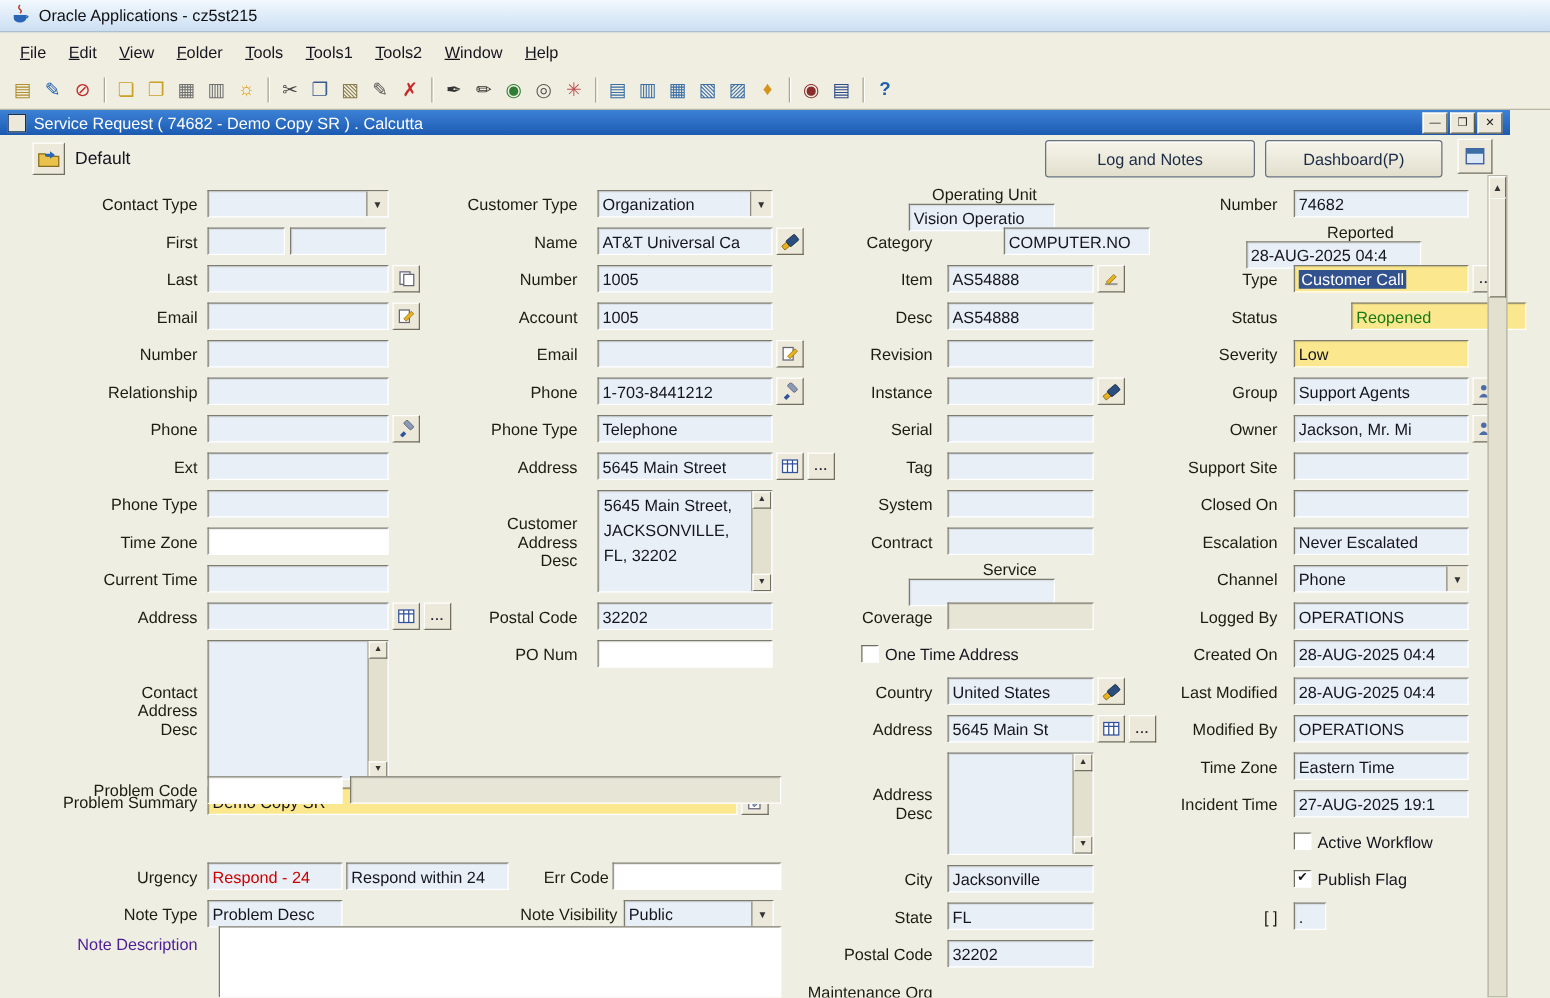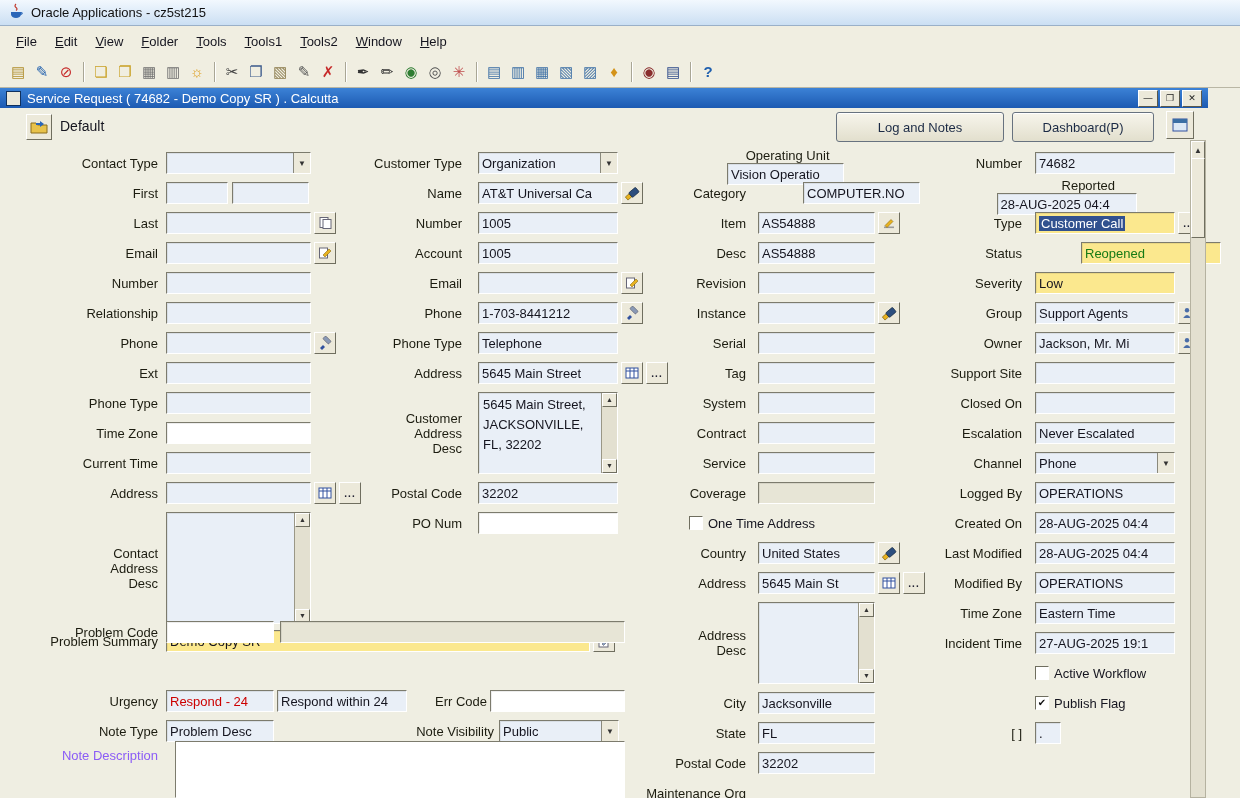--- a/index.html
+++ b/index.html
@@ -83,21 +83,21 @@
     border-color:#6f6e5f #ffffff #ffffff #6f6e5f;font-size:10px;line-height:10px;
     display:flex;align-items:center;justify-content:center;color:#111;margin-right:5px;flex:none;}
   .chkrow{display:flex;align-items:center;}
   .col[data-col="product"] .chkrow{margin-left:43px;}
   .col[data-col="sr"] .chkrow{margin-left:123px;}
 
   
   .brow{position:absolute;left:0;display:flex;align-items:center;height:28px;}
   .blabel{width:158px;margin-right:8px;text-align:right;color:#1c1c10;}
   .blabel2{text-align:right;color:#1c1c10;}
-  .ndlabel{position:absolute;left:0;top:748px;width:158px;text-align:right;color:#8b5cf6;}
+  .ndlabel{position:absolute;left:0;top:748px;width:158px;text-align:right;color:#4c1d95;}
   .ndbox{position:absolute;left:175px;top:741px;width:450px;height:57px;background:#fff;
     border:1px solid;border-color:#7c7b6d #ffffff #ffffff #7c7b6d;box-sizing:border-box;}
 
   
   .vscroll{position:absolute;left:1190px;top:140px;width:16px;height:658px;
     background:#e3e0d0;border:1px solid #b5b2a0;box-sizing:border-box;}
   .vs-up{position:absolute;top:0;left:0;right:0;height:16px;background:#ece9da;border:1px solid;
     border-color:#fff #6f6e5f #6f6e5f #fff;font-size:8px;color:#333;
     display:flex;align-items:center;justify-content:center;}
   .vs-thumb{position:absolute;top:17px;left:0;right:0;height:78px;background:#ece9da;
@@ -557,21 +557,21 @@
         </div>
       </div>
       <div class="frow" style="height: 30px;">
         <div class="flabel">Contract</div>
         <div class="fwrap">
           <div class="fbox text">
             <span class="val"></span>
           </div>
         </div>
       </div>
-      <div class="frow" style="height: 30px;">
+      <div class="frow" style="height: 30px; flex-direction: column;">
         <div class="flabel">Service</div>
         <div class="fwrap">
           <div class="fbox text">
             <span class="val"></span>
           </div>
         </div>
       </div>
       <div class="frow" style="height: 30px;">
         <div class="flabel">Coverage</div>
         <div class="fwrap">

